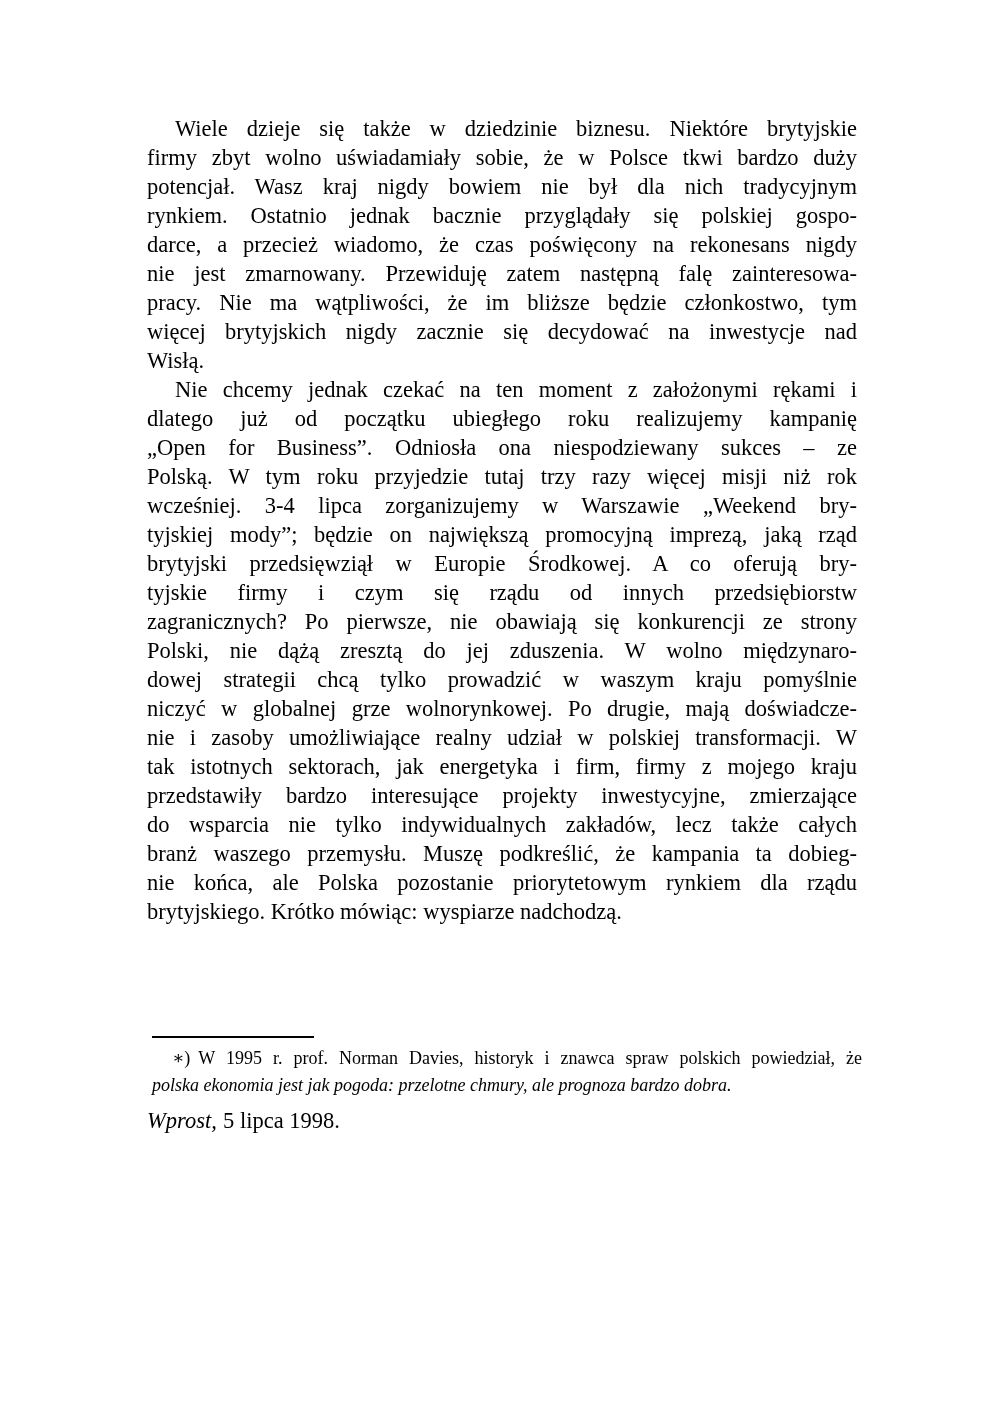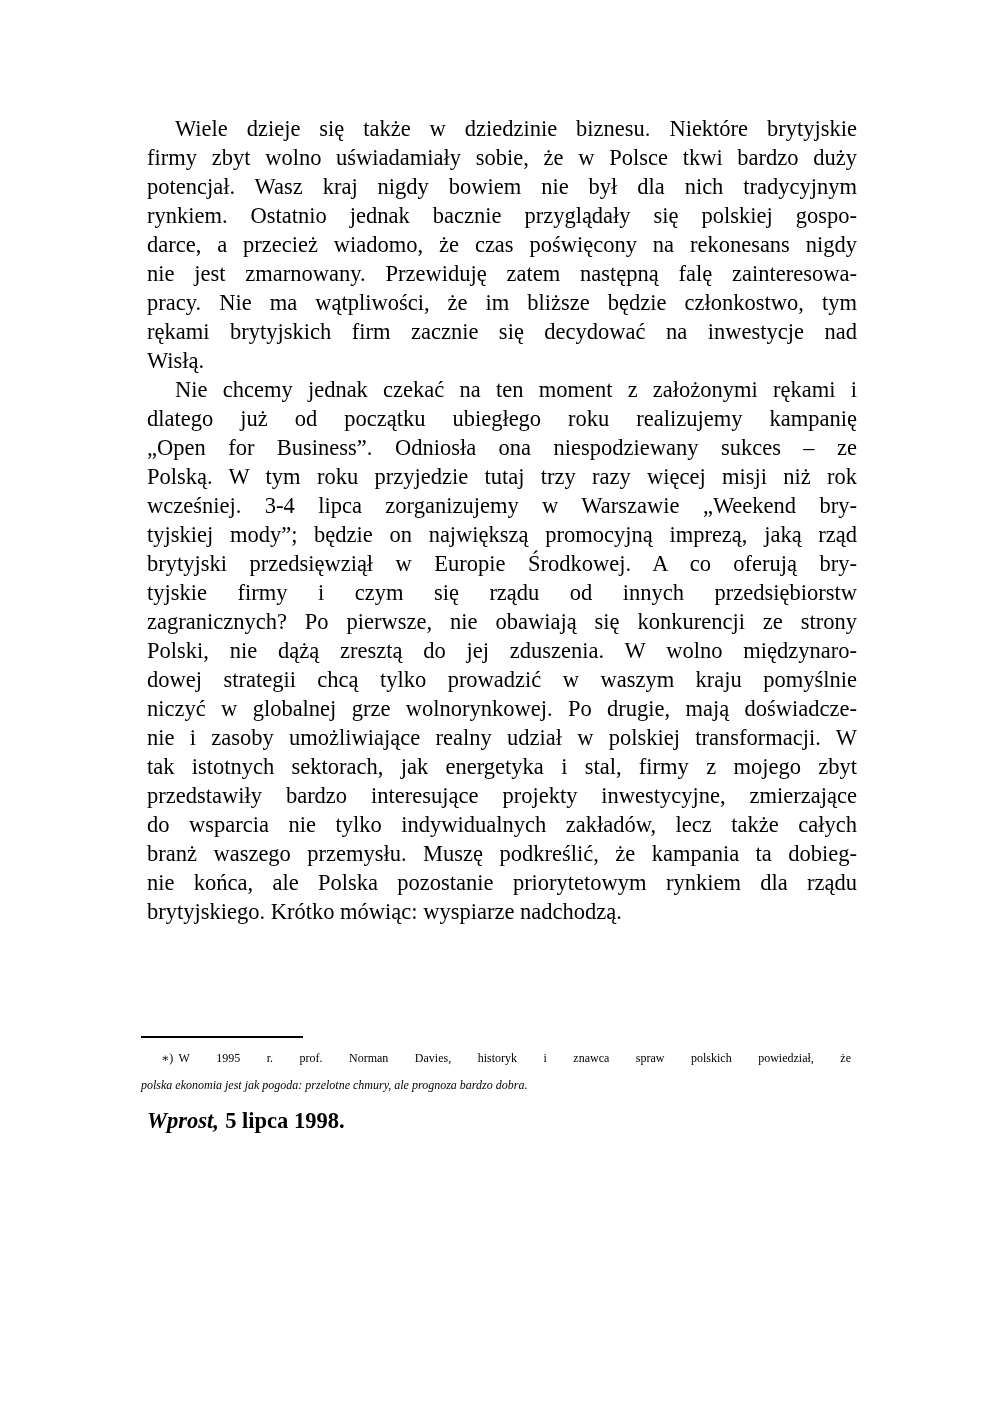--- a/index.html
+++ b/index.html
@@ -26,24 +26,24 @@
   }
   .paragraph { margin: 0; }
   .line {
     text-align: justify;
     text-align-last: justify;
   }
   .line.first { padding-left: 28px; }
   .line.last  { text-align-last: left; }
   .footnote {
     position: absolute;
-    left: 141px;
+    left: 152px;
     top: 1036px;
     width: 710px;
-    font-size: 12px;
+    font-size: 18px;
     line-height: 27px;
   }
   .fn-rule {
     width: 162px;
     height: 0;
     border-top: 2px solid #000000;
     margin: 0 0 7px 0;
   }
   .fn-line1 {
     padding-left: 20px;
@@ -51,21 +51,20 @@
     text-align-last: justify;
   }
   .fn-marker { margin-right: 0.45em; }
   .fn-line2 { font-style: italic; }
   .source-line {
     position: absolute;
     left: 147px;
     top: 1106px;
     font-size: 22.5px;
     line-height: 29px;
-    font-weight: bold;
   }
   .source-title {
     font-style: italic;
     margin-right: 0.28em;
   }
   .page-number {
     position: absolute;
     left: 862px;
     top: 1266px;
     font-size: 24px;
@@ -79,38 +78,38 @@
 
   <div class="text-block">
       <div class="paragraph">
         <div class="line first">Wiele dzieje się także w dziedzinie biznesu. Niektóre brytyjskie</div>
         <div class="line">firmy zbyt wolno uświadamiały sobie, że w Polsce tkwi bardzo duży</div>
         <div class="line">potencjał. Wasz kraj nigdy bowiem nie był dla nich tradycyjnym</div>
         <div class="line">rynkiem. Ostatnio jednak bacznie przyglądały się polskiej gospo-</div>
         <div class="line">darce, a przecież wiadomo, że czas poświęcony na rekonesans nigdy</div>
         <div class="line">nie jest zmarnowany. Przewiduję zatem następną falę zainteresowa-</div>
         <div class="line">pracy. Nie ma wątpliwości, że im bliższe będzie członkostwo, tym</div>
-        <div class="line">rękami brytyjskich firm zacznie się decydować na inwestycje nad</div>
+        <div class="line">więcej brytyjskich nigdy zacznie się decydować na inwestycje nad</div>
         <div class="line last">Wisłą.</div>
       </div>
       <div class="paragraph">
         <div class="line first">Nie chcemy jednak czekać na ten moment z założonymi rękami i</div>
         <div class="line">dlatego już od początku ubiegłego roku realizujemy kampanię</div>
         <div class="line">„Open for Business”. Odniosła ona niespodziewany sukces – ze</div>
         <div class="line">Polską. W tym roku przyjedzie tutaj trzy razy więcej misji niż rok</div>
         <div class="line">wcześniej. 3-4 lipca zorganizujemy w Warszawie „Weekend bry-</div>
         <div class="line">tyjskiej mody”; będzie on największą promocyjną imprezą, jaką rząd</div>
         <div class="line">brytyjski przedsięwziął w Europie Środkowej. A co oferują bry-</div>
         <div class="line">tyjskie firmy i czym się rządu od innych przedsiębiorstw</div>
         <div class="line">zagranicznych? Po pierwsze, nie obawiają się konkurencji ze strony</div>
         <div class="line">Polski, nie dążą zresztą do jej zduszenia. W wolno międzynaro-</div>
         <div class="line">dowej strategii chcą tylko prowadzić w waszym kraju pomyślnie</div>
         <div class="line">niczyć w globalnej grze wolnorynkowej. Po drugie, mają doświadcze-</div>
         <div class="line">nie i zasoby umożliwiające realny udział w polskiej transformacji. W</div>
-        <div class="line">tak istotnych sektorach, jak energetyka i stal, firmy z mojego zbyt</div>
+        <div class="line">tak istotnych sektorach, jak energetyka i firm, firmy z mojego kraju</div>
         <div class="line">przedstawiły bardzo interesujące projekty inwestycyjne, zmierzające</div>
         <div class="line">do wsparcia nie tylko indywidualnych zakładów, lecz także całych</div>
         <div class="line">branż waszego przemysłu. Muszę podkreślić, że kampania ta dobieg-</div>
         <div class="line">nie końca, ale Polska pozostanie priorytetowym rynkiem dla rządu</div>
         <div class="line last">brytyjskiego. Krótko mówiąc: wyspiarze nadchodzą.</div>
       </div>
     </div>
 
   <div class="footnote">
     <div class="fn-rule"></div>

